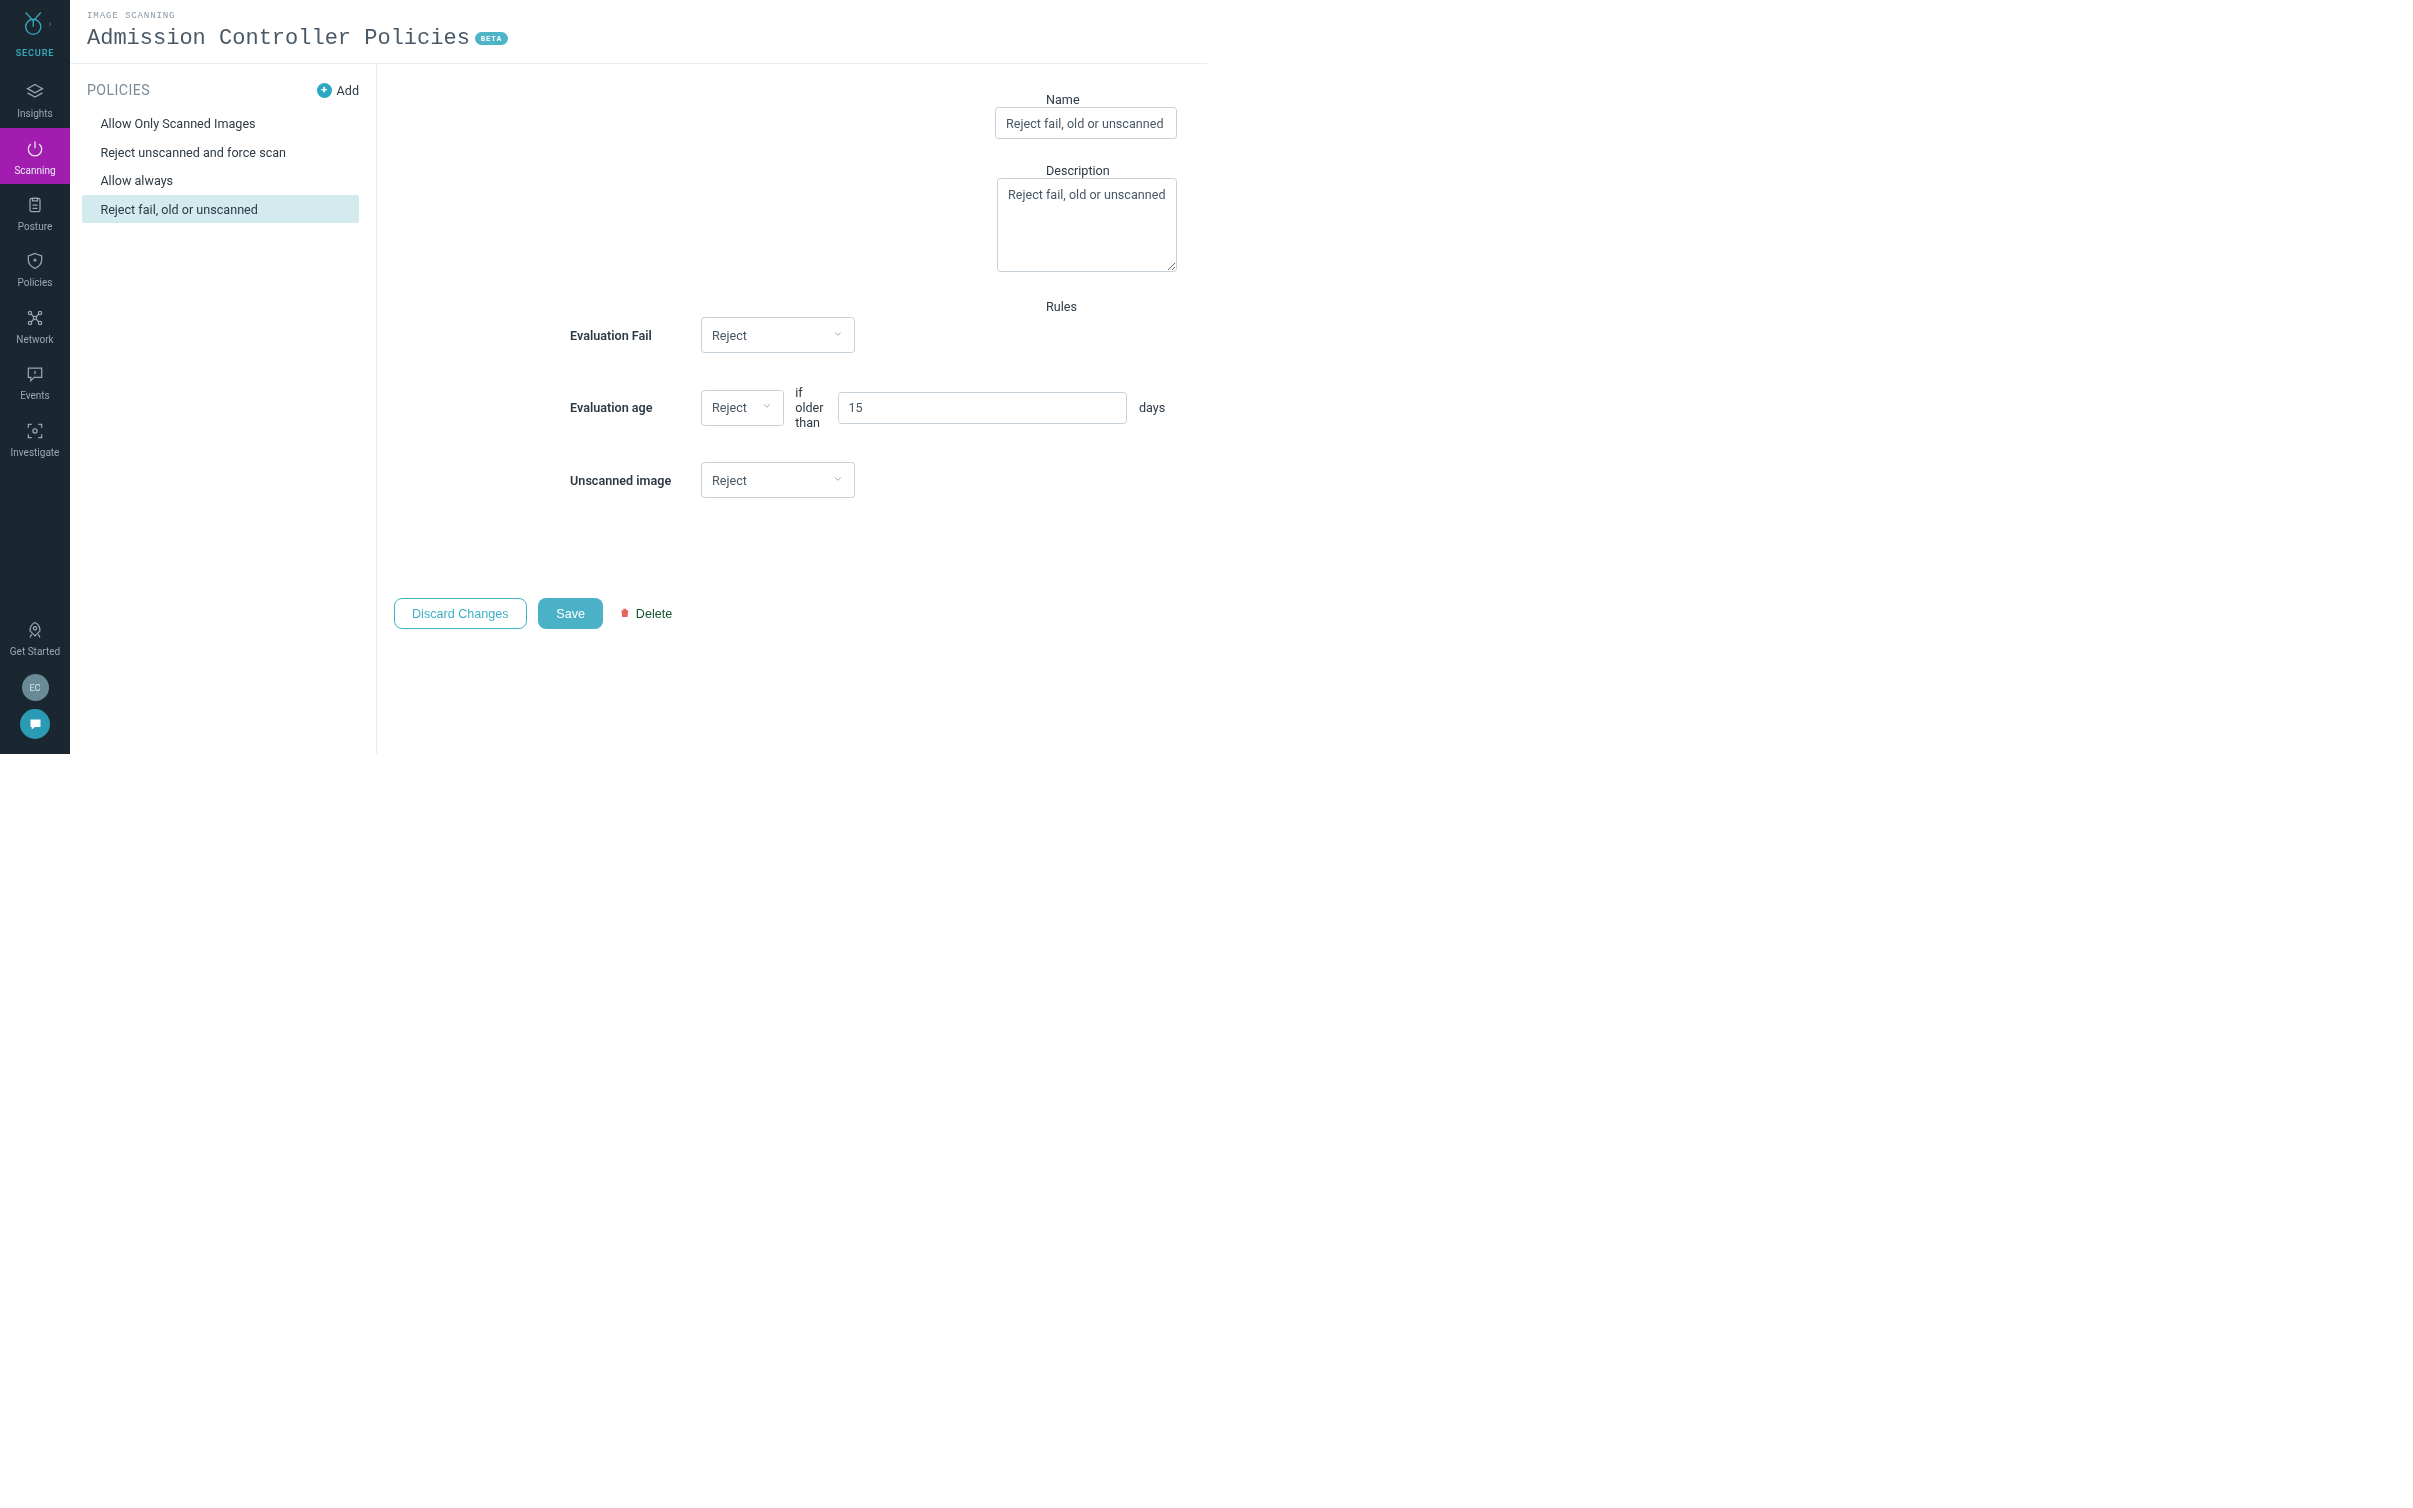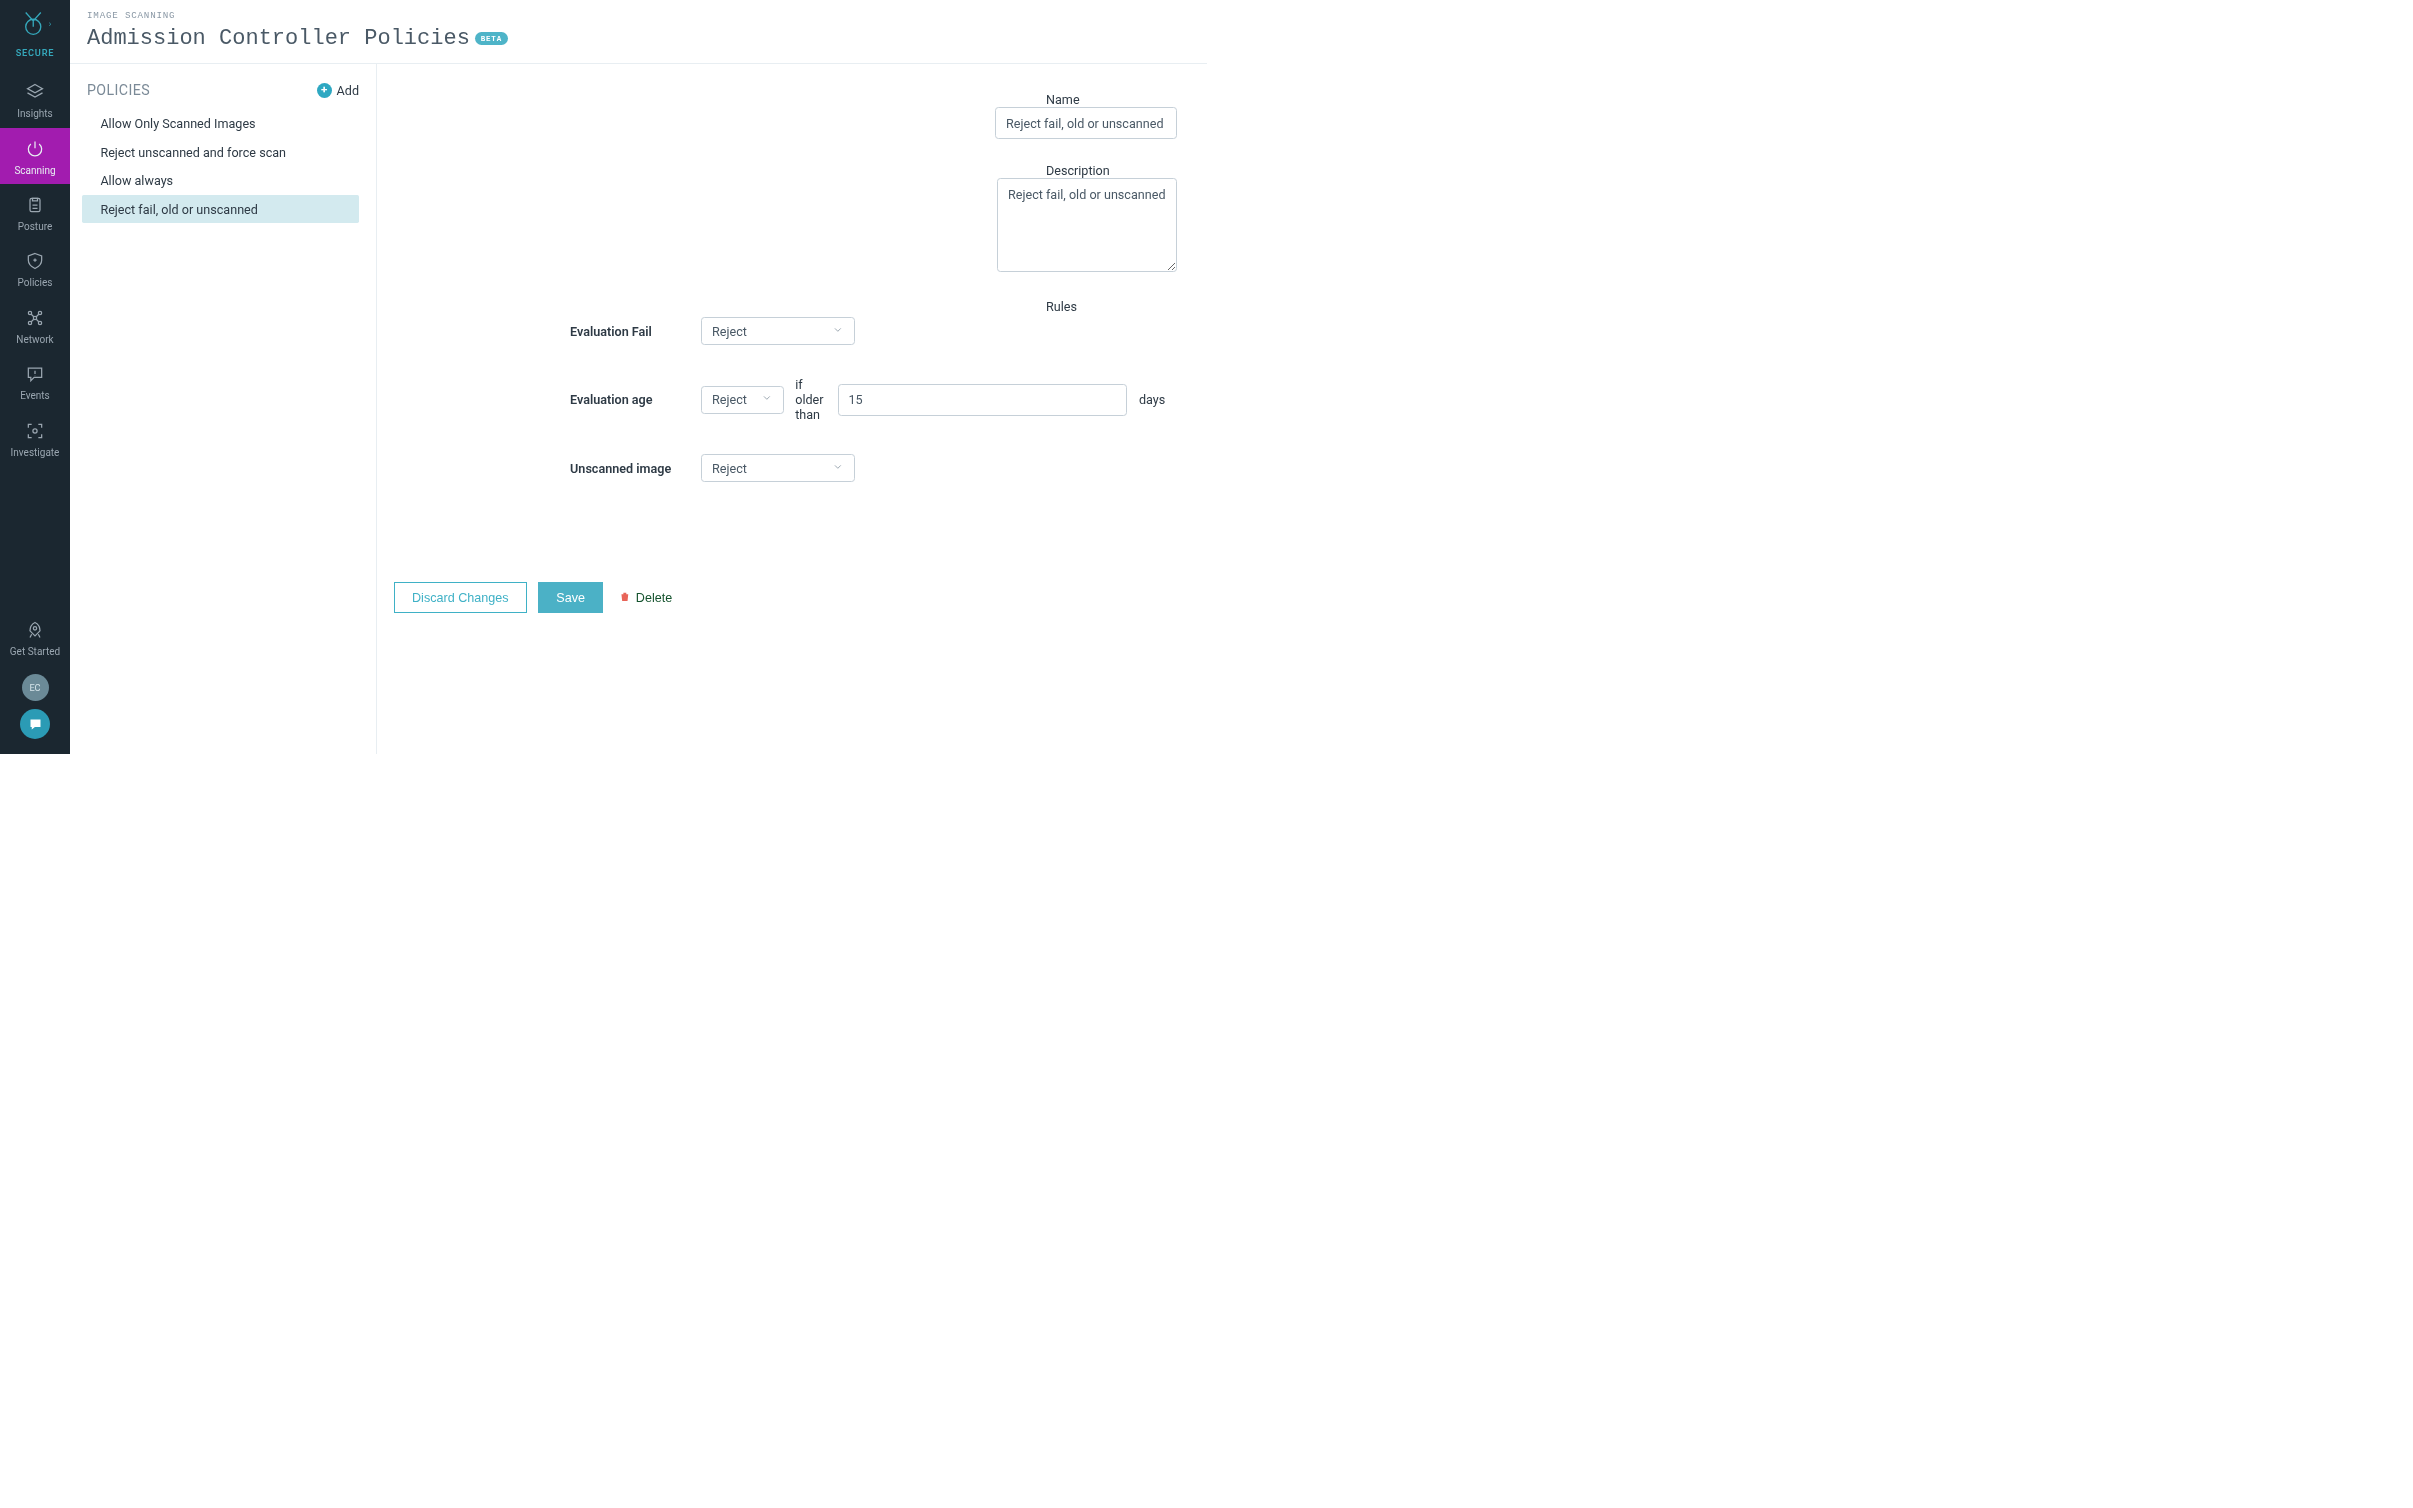--- a/index.html
+++ b/index.html
@@ -58,31 +58,31 @@
 input[type=text], textarea {
   width:100%; border:0.8px solid #c6d0d8; border-radius:3.4px;
   padding:7.5px 10px; font-size:12.6px; color:#4a5966; font-family:inherit;
 }
 textarea { height:94px; resize:both; }
 
 .rule-row { display:flex; align-items:center; margin-bottom:32px; }
 .rule-row:first-child { margin-top:3.4px; }
 .rule-label { width:131px; flex-shrink:0; font-size:12.6px; font-weight:600; color:#2e3a45; }
 .select {
-  width:154px; height:28px; border:0.8px solid #c6d0d8; border-radius:3.4px;
+  width:154px; height:36px; border:0.8px solid #c6d0d8; border-radius:3.4px;
   padding:0 10px; font-size:12.6px; color:#4a5966;
   display:flex; align-items:center; justify-content:space-between; cursor:pointer;
   background:#fff;
 }
 .select .chev { color:#9aa6b0; }
 .inline-txt { margin:0 11.7px; font-size:12.6px; color:#2e3a45; }
 .num-input { width:102px; border:0.8px solid #c6d0d8; border-radius:3.4px; padding:6.7px 10px; font-size:12.6px; color:#4a5966; }
 
 .actions { display:flex; align-items:center; gap:11.7px; margin-top:67px; }
-.btn { padding:7.5px 17px; border-radius:0; font-size:12.6px; cursor:pointer; border:0.8px solid transparent; display:flex; align-items:center; gap:5px; }
+.btn { padding:7.5px 17px; border-radius:8px; font-size:12.6px; cursor:pointer; border:0.8px solid transparent; display:flex; align-items:center; gap:5px; }
 .btn-outline { border-color:#3fb1c6; color:#3fb1c6; background:#fff; }
 .btn-primary { background:#4bb1c6; color:#fff; }
 .btn-danger { background:none; color:#14532d; padding:7.5px 3.4px;align-items:center; }
 .trash svg { fill:#e86458; }
 </style>
 </head>
 <body>
 
 <div class="app">
 

